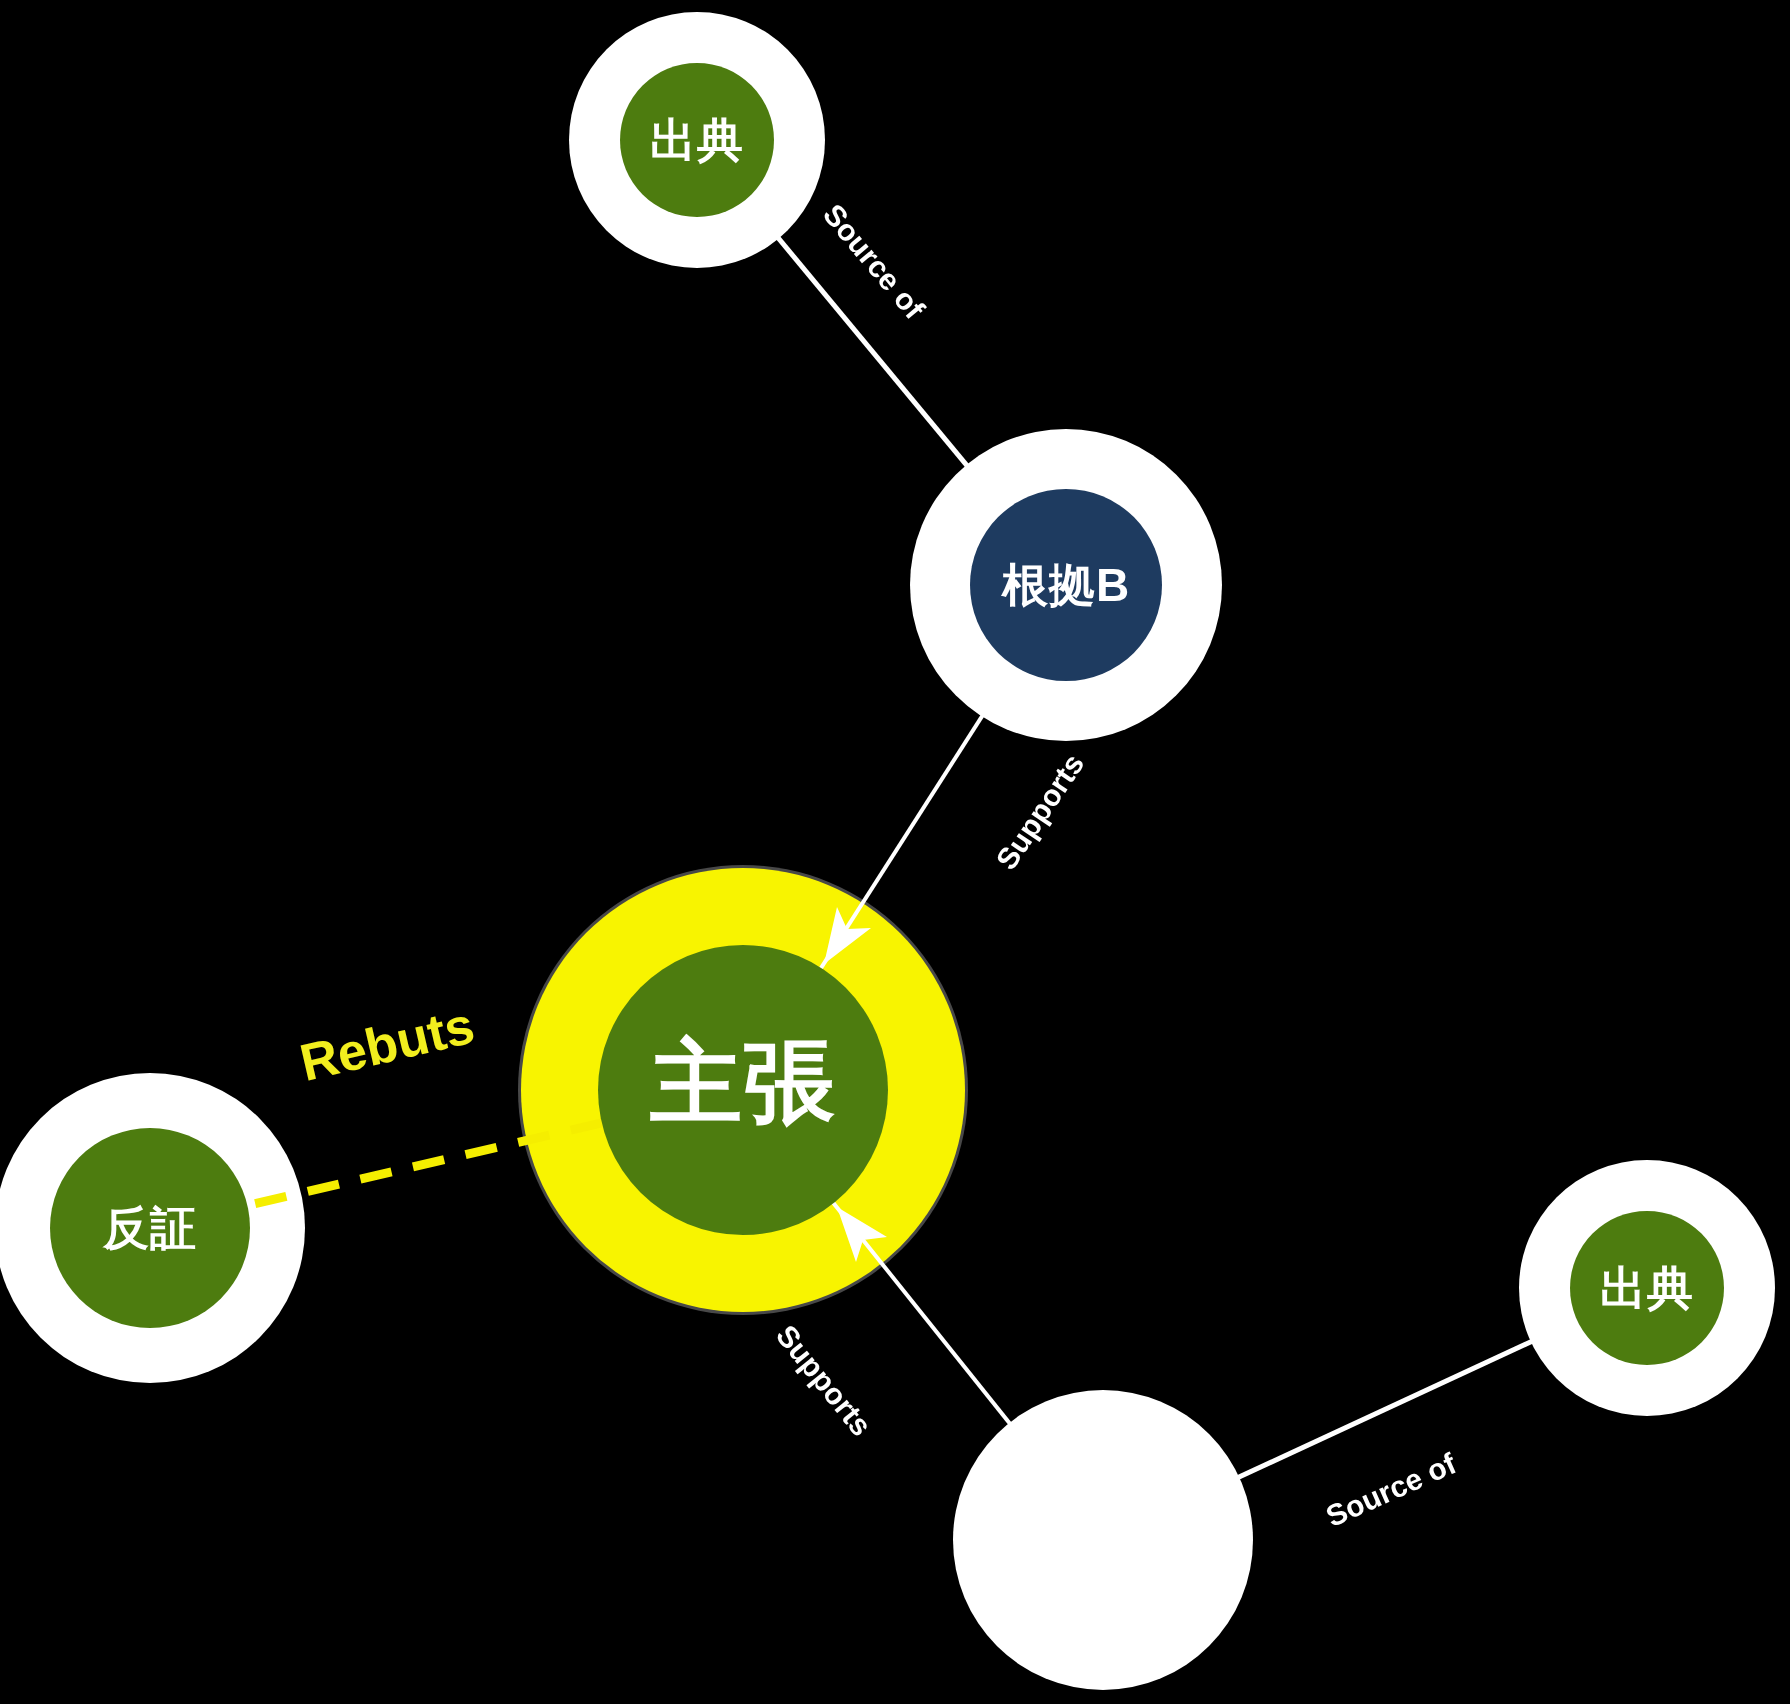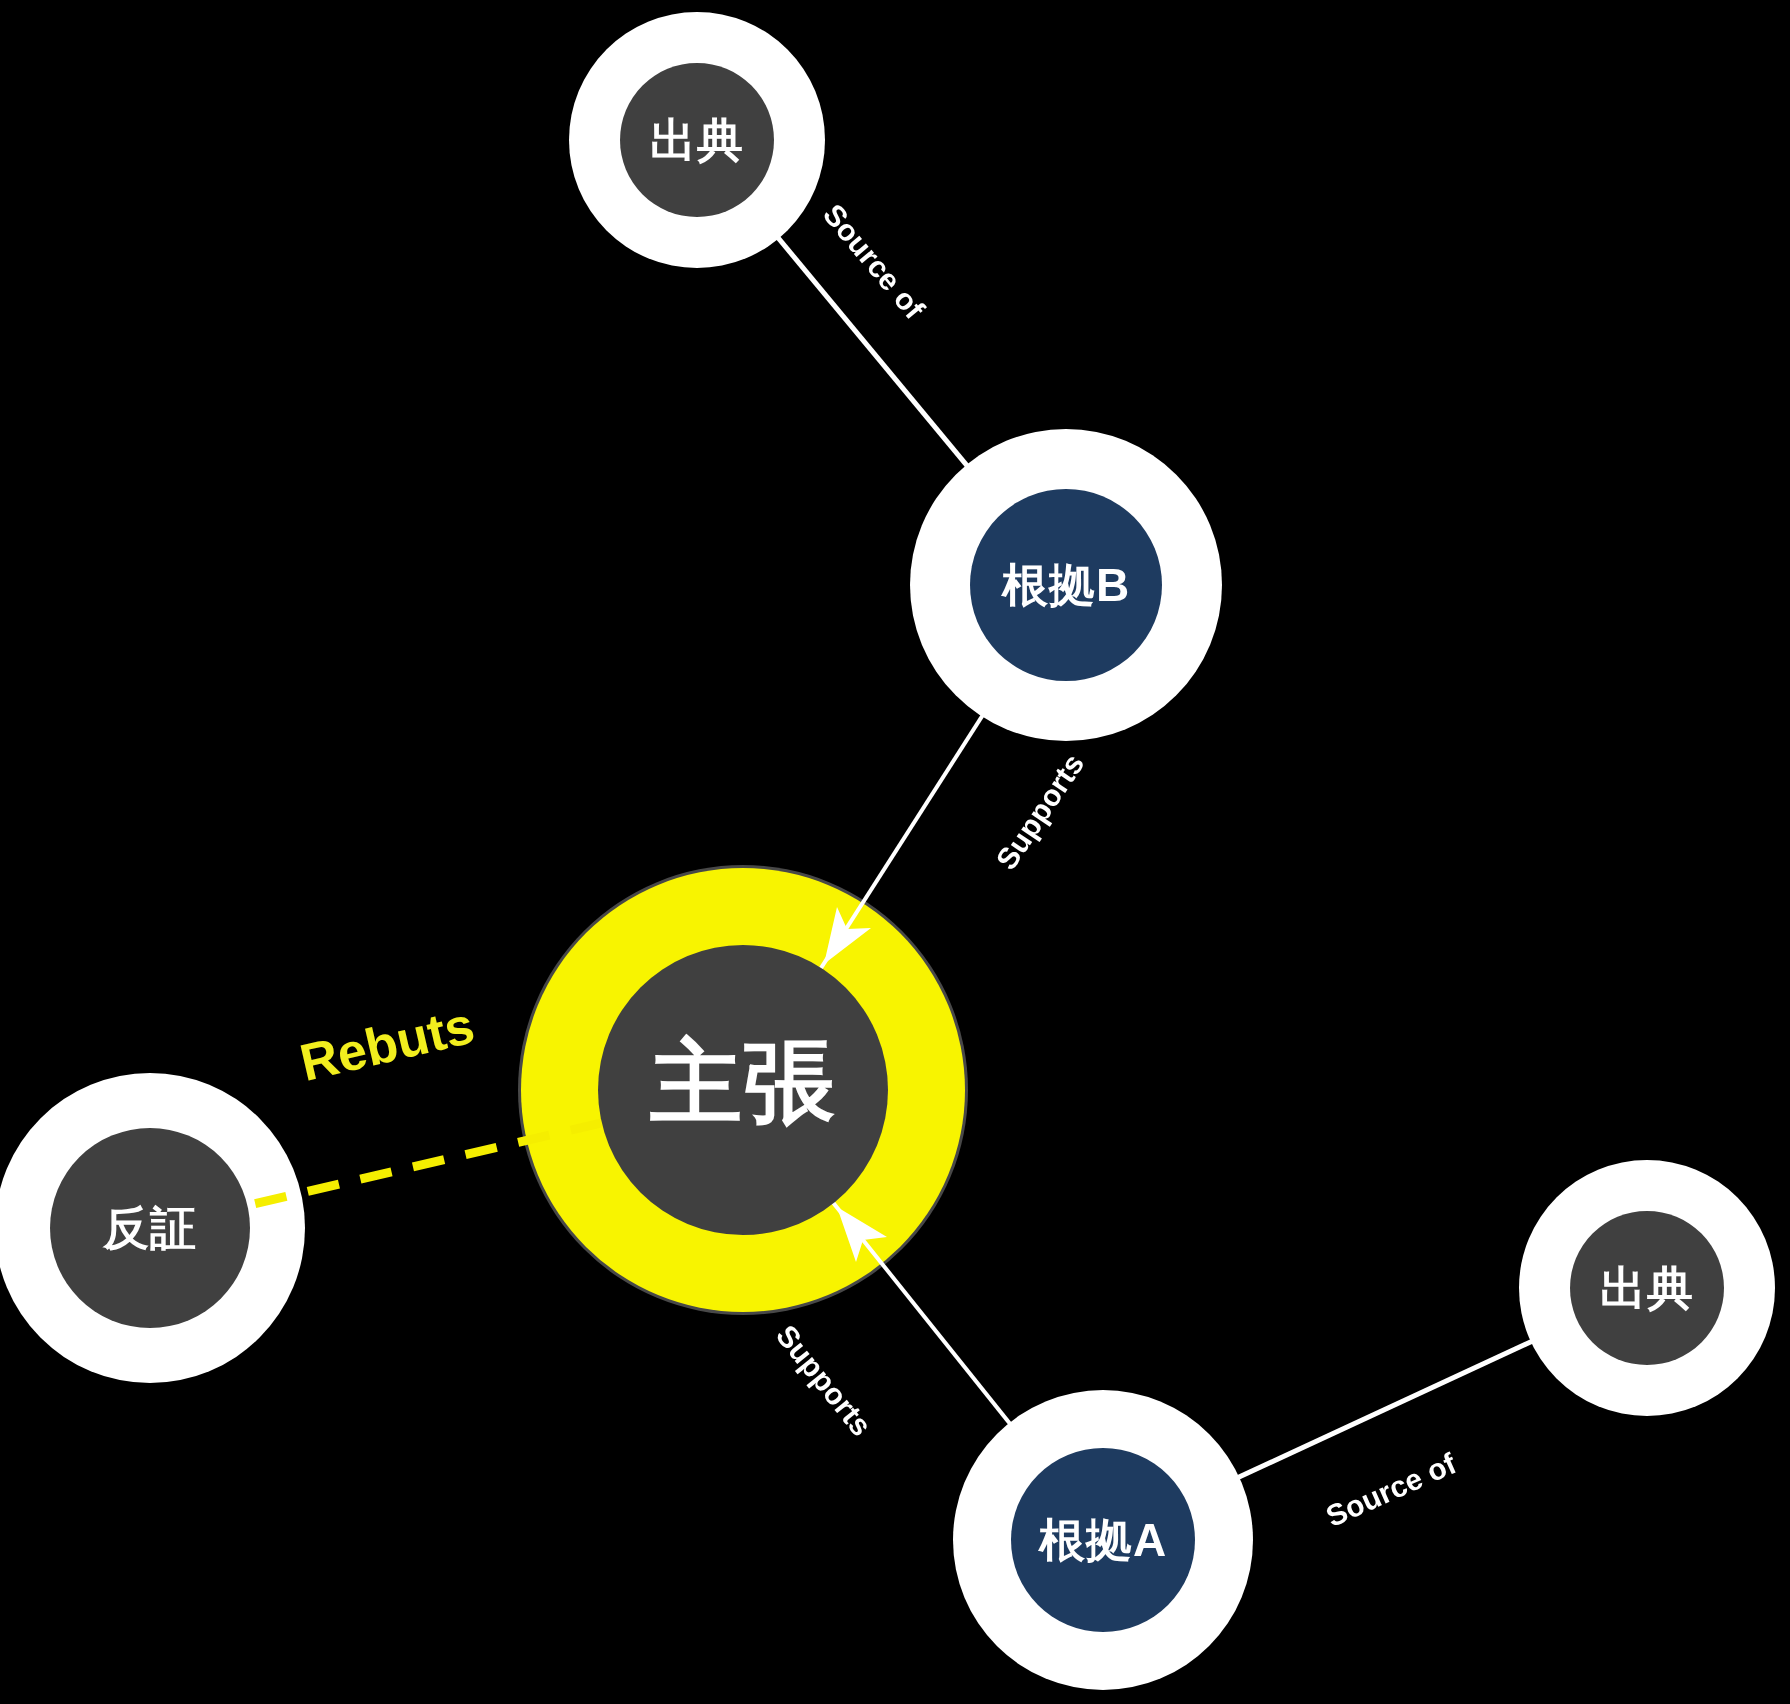--- a/index.html
+++ b/index.html
@@ -27,21 +27,21 @@
   }
 
   
   .node{
     position:absolute;border-radius:50%;
     display:flex;align-items:center;justify-content:center;
     color:#ffffff;font-weight:700;
     letter-spacing:1px;
     user-select:none;
   }
-  .node-purple{background:#404040;}
+  .node-purple{background:#4d7c0f;}
   .node-navy{background:#1e3b60;}
   .node-label{color:#fff;font-weight:700;line-height:1;}
 
   
   svg{display:block;}
   .edge-label{
     font-family:"Liberation Sans", sans-serif;
     font-weight:700;
     fill:#ffffff;
   }
@@ -101,22 +101,19 @@
     </div>
 
     <div class="node node-purple" style="left:598px;top:945px;width:290px;height:290px;font-size:92px;font-family:Liberation Mono, monospace;">
       <span class="node-label">主張</span>
     </div>
 
     <div class="node node-purple" style="left:50px;top:1128px;width:200px;height:200px;font-size:46px;">
       <span class="node-label">反証</span>
     </div>
 
-    <div class="node node-navy" style="left:1011px;top:1448px;width:184px;height:184px;font-size:46px;">
-      <span class="node-label">根拠A</span>
-    </div>
 
     <div class="node node-purple" style="left:1570px;top:1211px;width:154px;height:154px;font-size:46px;">
       <span class="node-label">出典</span>
     </div>
 
   </div>
 </div>
 
 </body></html>

